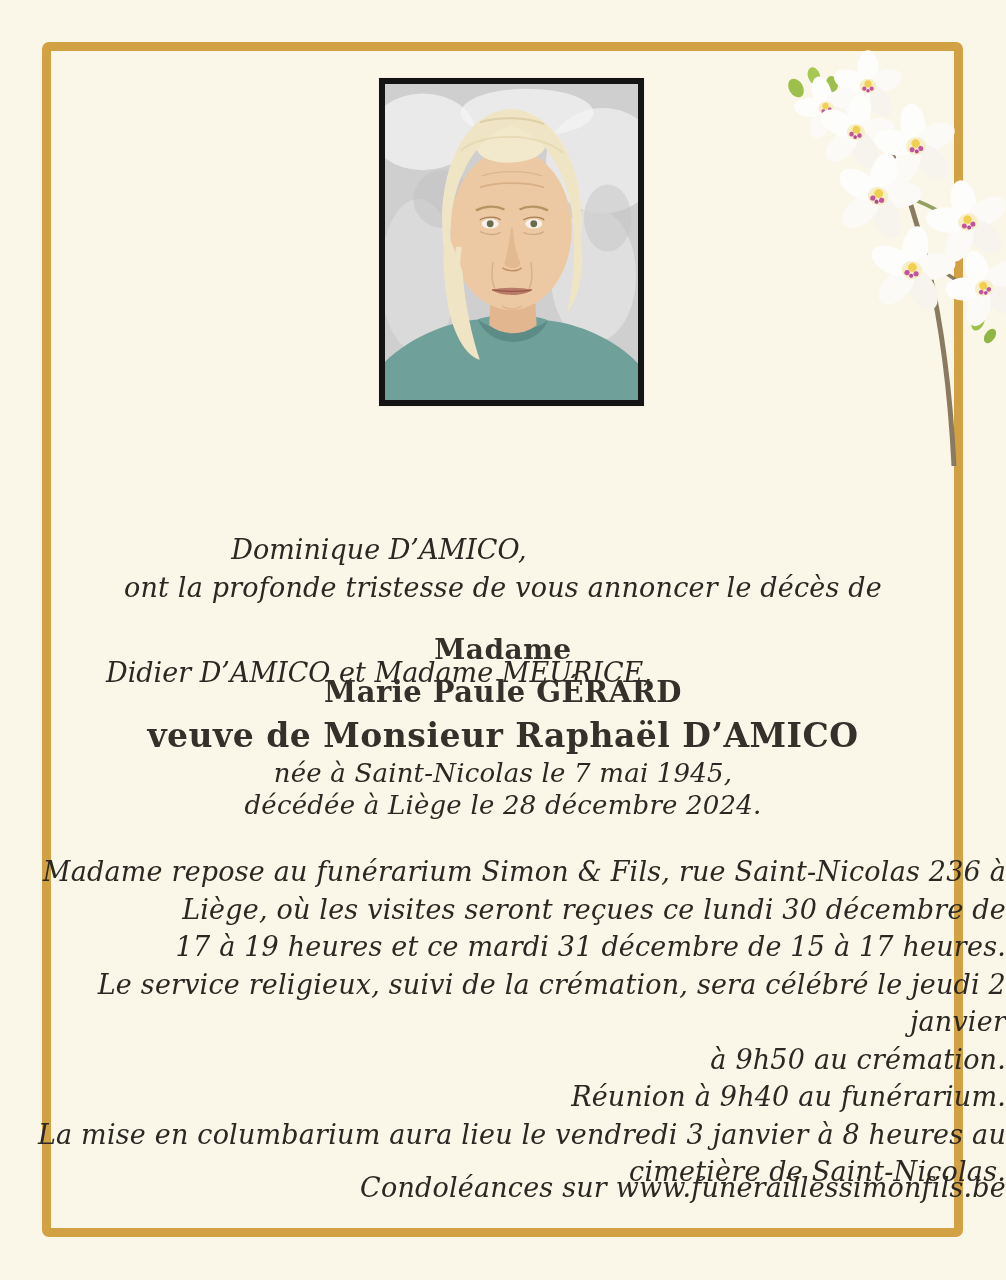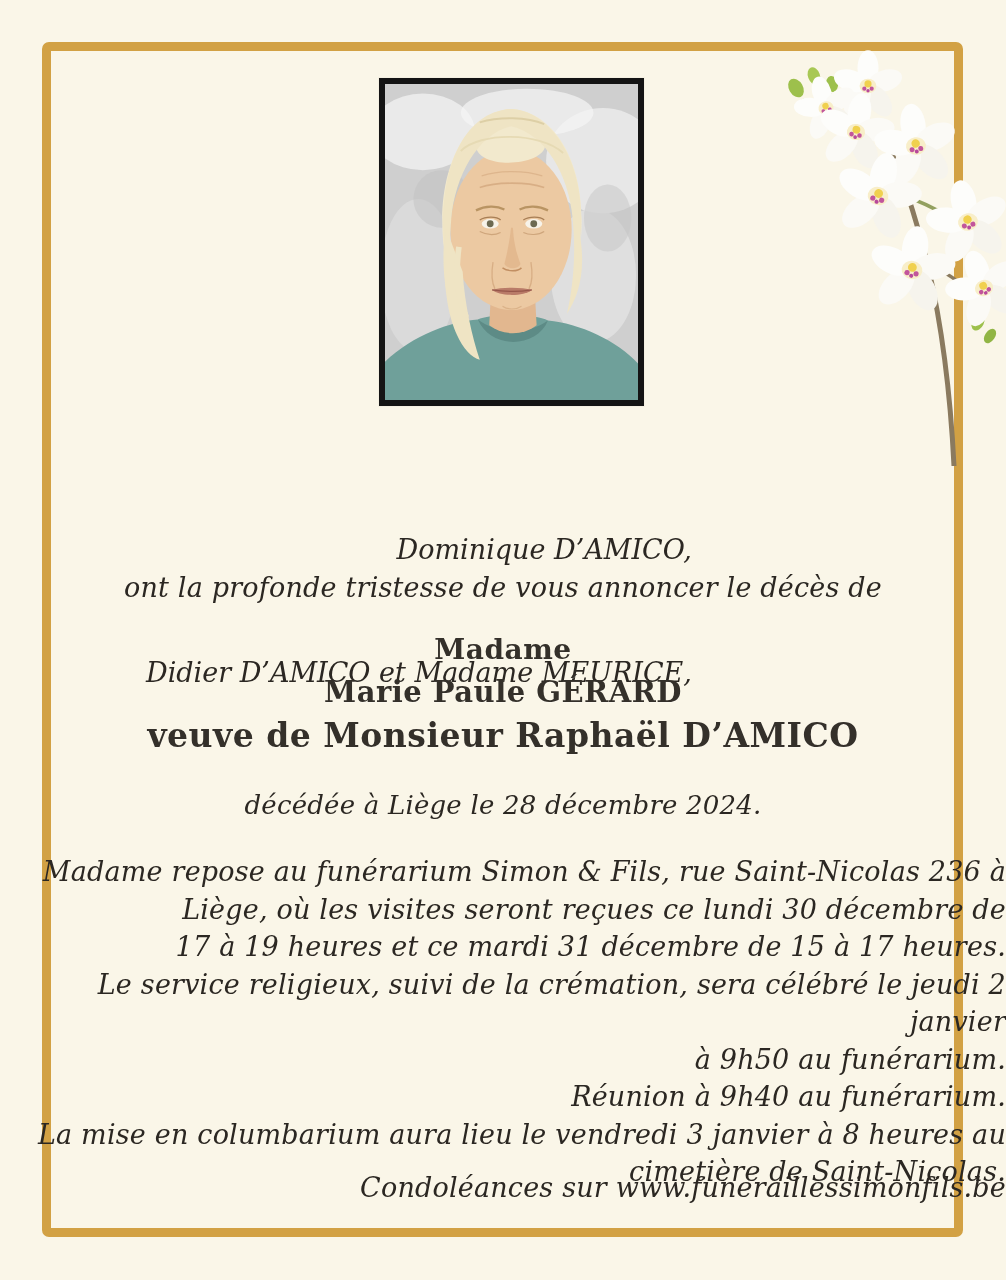--- a/index.html
+++ b/index.html
@@ -39,21 +39,21 @@
     position:absolute;left:0;width:100%;
     text-align:center;
     font-style:italic;
     font-size:27px;
     letter-spacing:.2px;
     white-space:pre;
   }
   .announcers{
     position:absolute;left:106px;top:447px;
     font-style:italic;font-size:27px;line-height:41px;
-    text-align:right;white-space:pre;margin-left:40px;
+    text-align:center;white-space:pre;
   }
   .relation{
     position:absolute;right:99px;left:auto;width:auto;top:530px;
     font-style:italic;font-size:27px;
   }
   .intro{top:572px;}
   .heading{
     font-style:normal;
     font-weight:700;
     color:#34302a;
@@ -177,28 +177,29 @@
   <div class="announcers">
     <div>Dominique D’AMICO,</div>
     <div>Didier D’AMICO et Madame MEURICE,</div>
   </div>
 
   <div class="txt intro">ont la profonde tristesse de vous annoncer le décès de</div>
 
   <div class="txt heading deceased-title">Madame</div>
   <div class="txt heading deceased-name">Marie Paule GÉRARD</div>
   <div class="txt heading deceased-widow">veuve de Monsieur Raphaël D’AMICO</div>
+  <div class="txt birth">née à Saint-Nicolas le 7 mai 1945,</div>
   <div class="txt death">décédée à Liège le 28 décembre 2024.</div>
 
   <div class="details">
     <div>Madame repose au funérarium Simon &amp; Fils, rue Saint-Nicolas 236 à</div>
     <div>Liège, où les visites seront reçues ce lundi 30 décembre de</div>
     <div>17 à 19 heures et ce mardi 31 décembre de 15 à 17 heures.</div>
     <div>Le service religieux, suivi de la crémation,  sera célébré le jeudi 2 janvier</div>
-    <div>à 9h50 au funérarium.</div>
+    <div>à 9h50 au crémation.</div>
     <div>Réunion à 9h40 au funérarium.</div>
     <div>La mise en columbarium aura lieu le vendredi 3 janvier à 8 heures au</div>
     <div>cimetière de Saint-Nicolas.</div>
   </div>
 
   <div class="txt condolences">Condoléances sur www.funeraillessimonfils.be</div>
 
 </div>
 
 </body></html>

